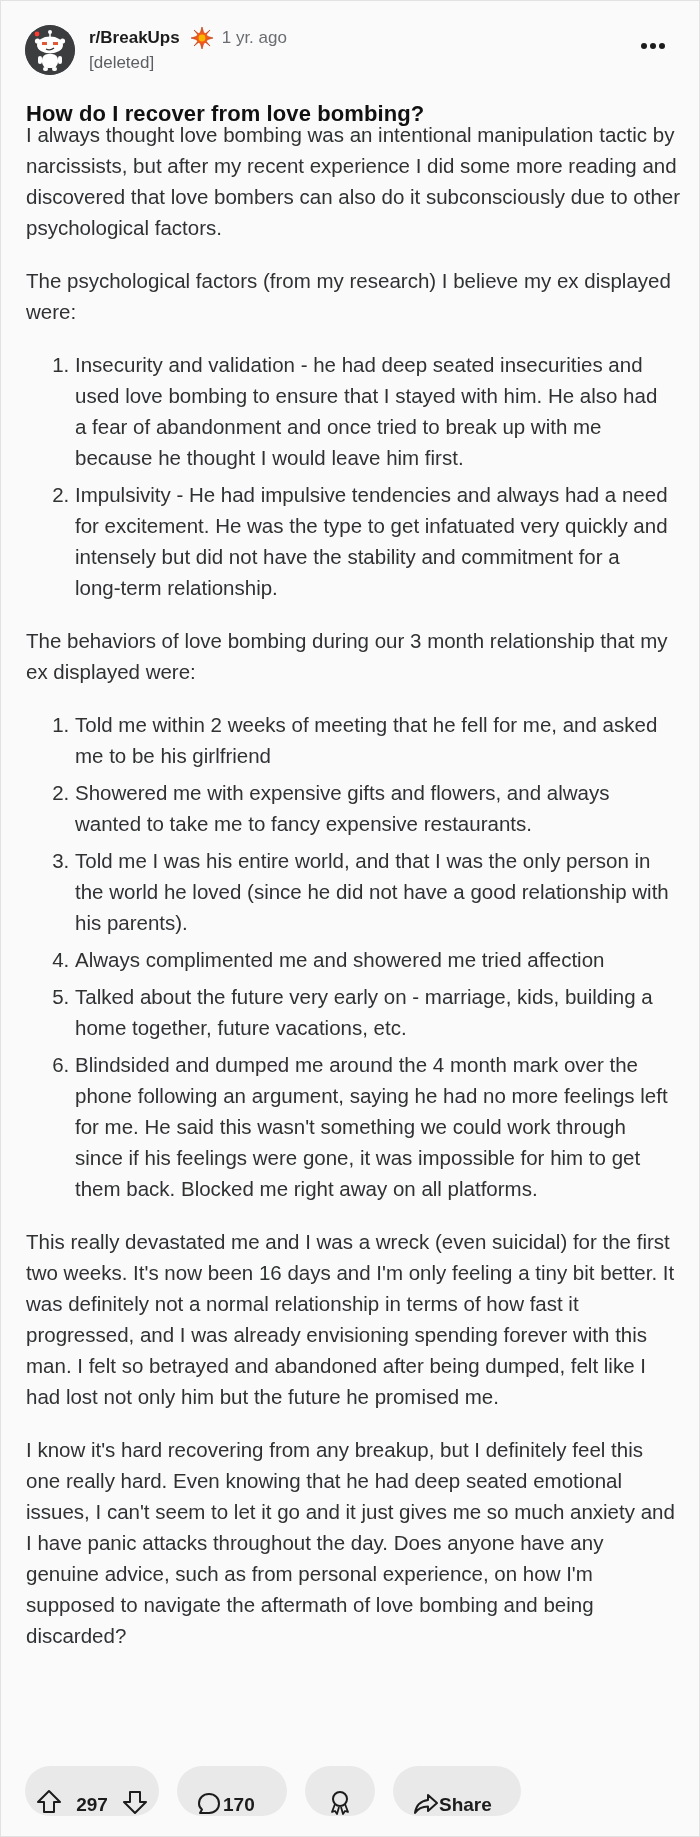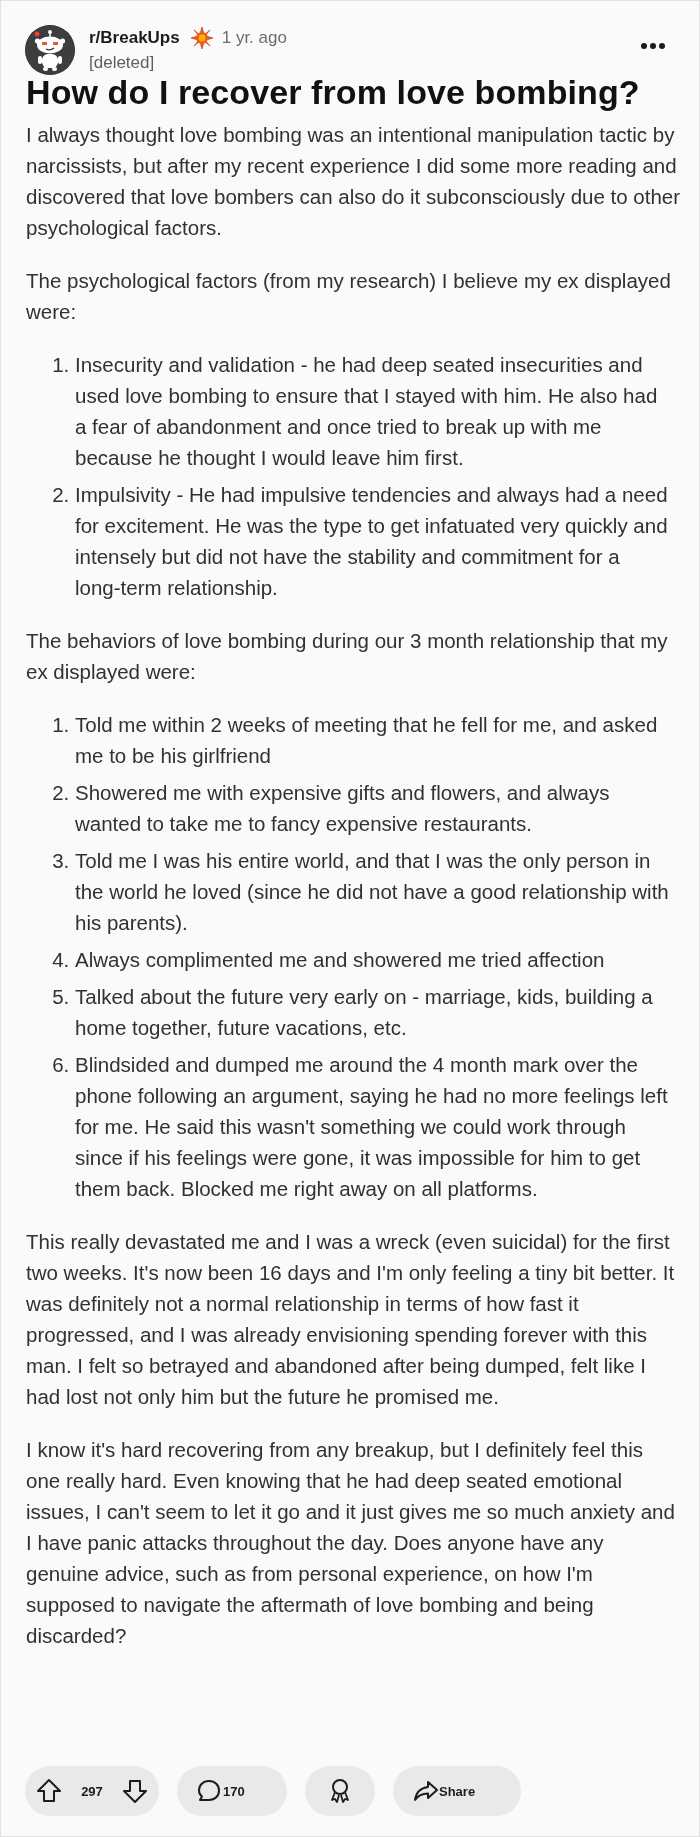--- a/index.html
+++ b/index.html
@@ -23,39 +23,39 @@
   .subreddit { font-weight: bold; font-size: 17px; color: #1c1c1c; }
   .flair-icon { margin-left: 10px; width: 24px; height: 24px; }
   .time { margin-left: 8px; font-size: 17px; color: #6a6d70; }
   .author { font-size: 17px; color: #5c5f62; margin-top: 4px; }
   .more-btn {
     position: absolute; right: 10px; top: 16px; width: 24px; height: 14px;
     display: flex; align-items: center; justify-content: space-between; cursor: pointer;
   }
   .more-btn span { width: 6px; height: 6px; border-radius: 50%; background: #1c1c1c; display: block; }
   .title {
-    position: absolute; left: 25px; top: 72px; margin: 0;
-    font-size: 34px; font-weight: bold; color: #111;
+    position: absolute; left: 25px; top: 100px; margin: 0;
+    font-size: 22px; font-weight: bold; color: #111;
     letter-spacing: 0.1px;
   }
   .body {
     position: absolute; left: 25px; top: 118px; width: 655px;
     font-size: 20.5px; line-height: 31px; color: #2f3133;
   }
   .body p { margin: 0 0 22px 0; }
   .body ol { margin: 22px 12px 22px 0; padding-left: 49px; }
   .body li { margin-bottom: 6px; padding-left: 0; }
   .actions {
     position: absolute; left: 24px; top: 1765px; height: 50px;
     display: flex; gap: 18px;
   }
   .pill {
     height: 50px; border-radius: 25px; background: #e9e9e9;
-    display: flex; align-items: center; cursor: pointer;
-    font-size: 13px; font-weight: bold; color: #1c1c1c;
+    display: flex; align-items: flex-end; cursor: pointer;
+    font-size: 19px; font-weight: bold; color: #1c1c1c;
   }
   .vote-pill { width: 134px; padding: 0 10px; box-sizing: border-box; justify-content: space-between; }
   .comment-pill { width: 110px; padding: 0 20px; box-sizing: border-box; gap: 2px; }
   .award-pill { width: 70px; justify-content: center; }
   .share-pill { width: 128px; padding: 0 20px; box-sizing: border-box; gap: 0; }
   .icon { display: inline-flex; align-items: center; justify-content: center; }
   .vote-btn { width: 28px; height: 28px; cursor: pointer; }
 </style>
 </head>
 <body>

